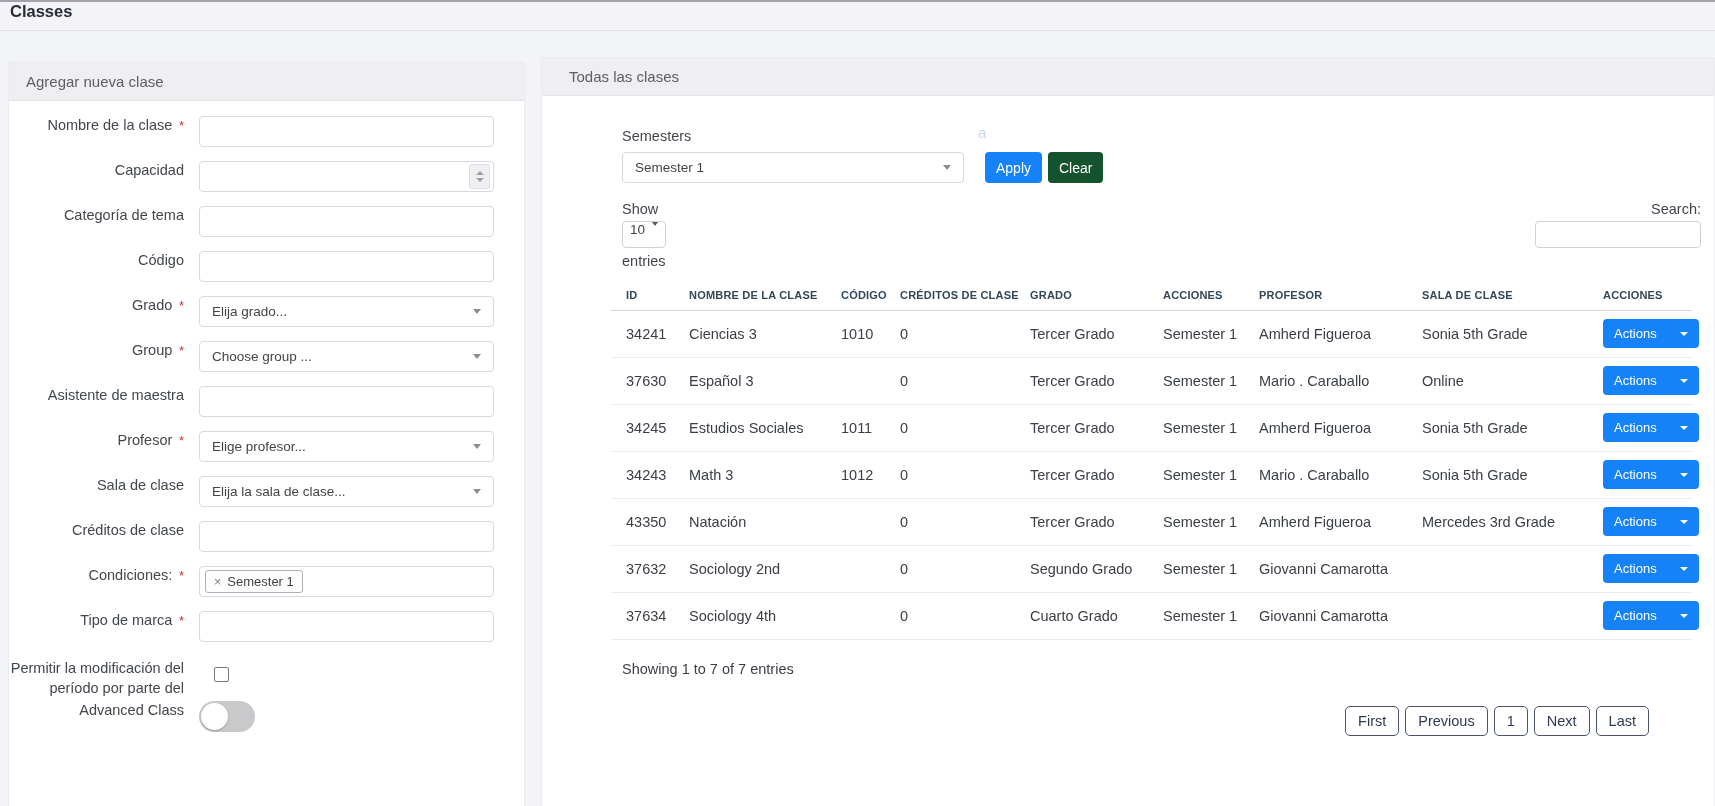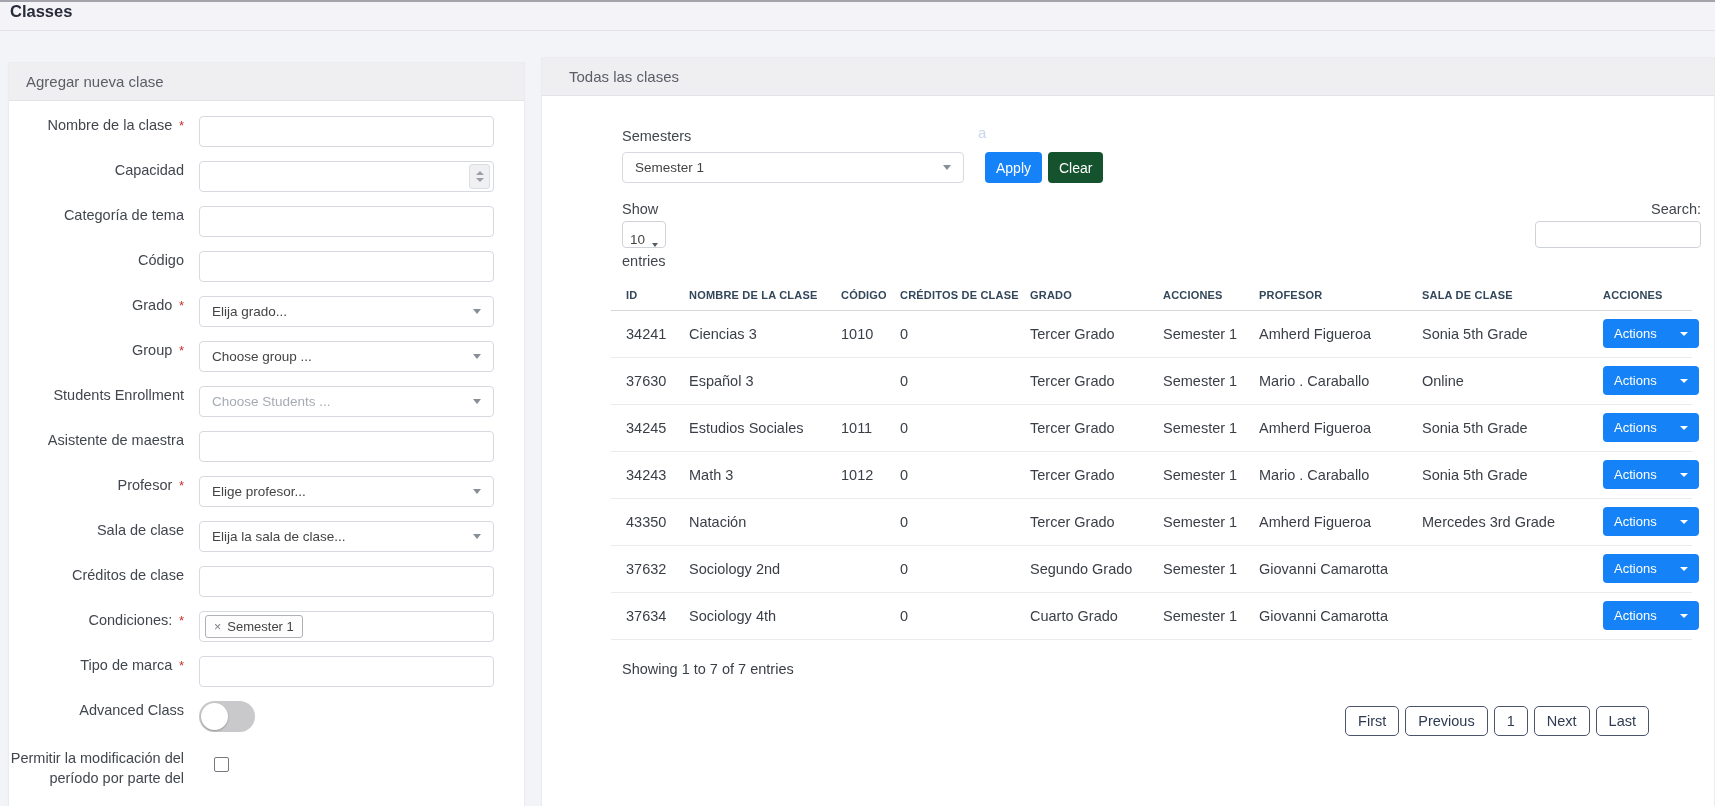--- a/index.html
+++ b/index.html
@@ -94,21 +94,21 @@
   .sem-label { left: 80px; top: 70px; }
   .sem-select { left: 80px; top: 94px; width: 342px; }
   .btn-primary {
     position: absolute; top: 94px; height: 31px; border: none; border-radius: 4px;
     color: #fff; font-family: inherit; font-size: 14px; padding: 0 11px; cursor: pointer;
   }
   .show-label { left: 80px; top: 143px; }
   .mini-select {
     position: absolute; left: 80px; top: 163px; width: 44px; height: 27px;
     border: 1px solid #cfd3d9; border-radius: 4px; background: #fff;
-    display: flex; align-items: flex-end; justify-content: space-between;
+    display: flex; align-items: flex-start; justify-content: space-between;
     padding: 0 7px; font-size: 13.5px; color: #444; cursor: default;
   }
   .mini-caret {
     width: 0; height: 0;
     border-left: 3.5px solid transparent; border-right: 3.5px solid transparent;
     border-top: 4.5px solid #555b63;
   }
   .entries-label { left: 80px; top: 195px; }
   .search-label { right: 13px; top: 143px; text-align: right; }
   .search-input {
@@ -184,27 +184,20 @@
         </div>
       </div>
       <div class="form-row">
         <label class="form-label"><span>Group</span><span class="req"> *</span></label>
         <div class="sel">
           <span class="sel-text">Choose group ...</span>
           <span class="caret-down"></span>
         </div>
       </div>
       <div class="form-row">
-        <label class="form-label"><span>Students Enrollment</span></label>
-        <div class="sel">
-          <span class="sel-text muted">Choose Students ...</span>
-          <span class="caret-down"></span>
-        </div>
-      </div>
-      <div class="form-row">
         <label class="form-label"><span>Asistente de maestra</span></label>
         <input class="txt" style="">
       </div>
       <div class="form-row">
         <label class="form-label"><span>Profesor</span><span class="req"> *</span></label>
         <div class="sel">
           <span class="sel-text">Elige profesor...</span>
           <span class="caret-down"></span>
         </div>
       </div>
@@ -225,29 +218,29 @@
           <span class="tag-chip">
             <span class="tag-x">×</span>
             <span>Semester 1</span>
           </span>
         </div>
       </div>
       <div class="form-row">
         <label class="form-label"><span>Tipo de marca</span><span class="req"> *</span></label>
         <input class="txt" style="">
       </div>
+      <div class="form-row row-checkbox">
+        <label class="form-label"><span>Permitir la modificación del período por parte del</span></label>
+        <div class="checkbox"></div>
+      </div>
       <div class="form-row">
         <label class="form-label"><span>Advanced Class</span></label>
         <div class="toggle">
           <div class="toggle-knob"></div>
         </div>
-      </div>
-      <div class="form-row row-checkbox">
-        <label class="form-label"><span>Permitir la modificación del período por parte del</span></label>
-        <div class="checkbox"></div>
       </div>
     </div>
 </div>
 
 <div class="card card-right">
   <div class="card-header">
     <span>Todas las clases</span>
   </div>
 
   <span class="ghost-a">a</span>

